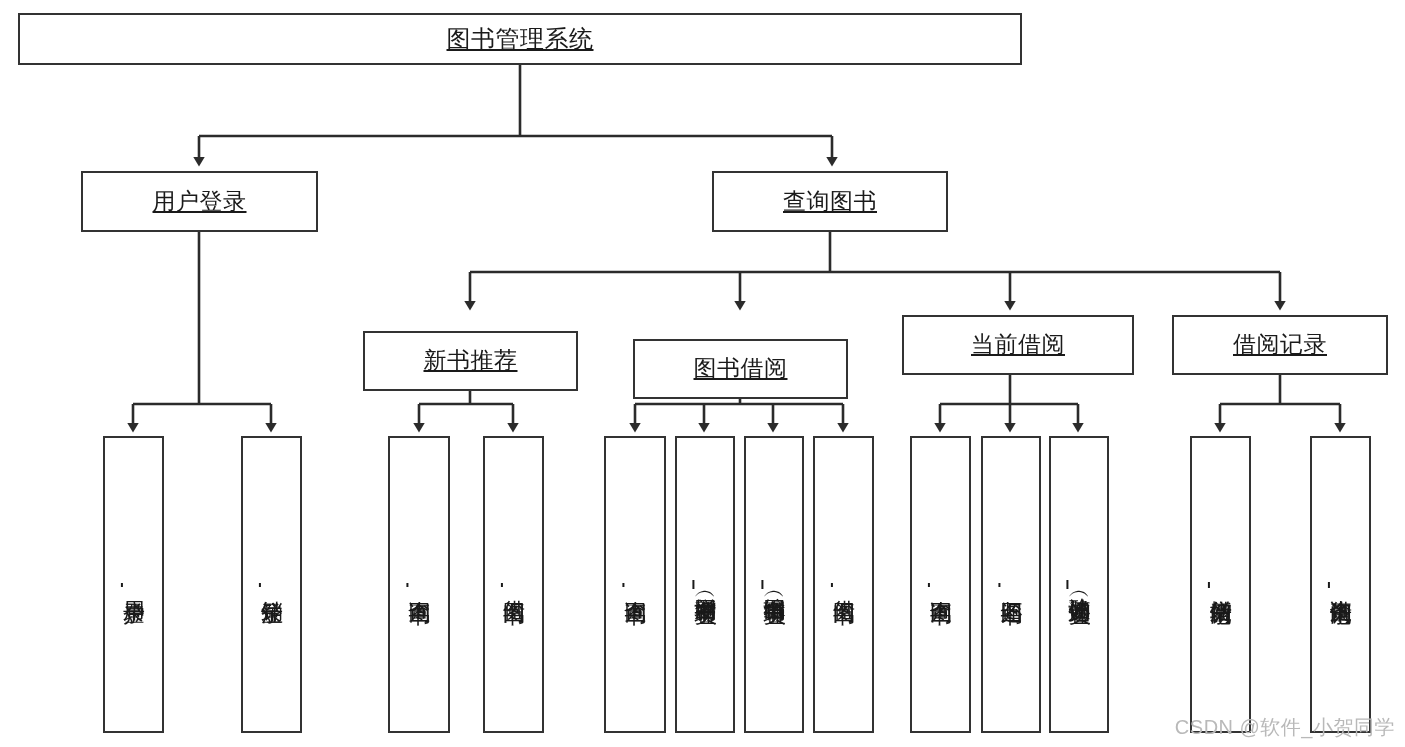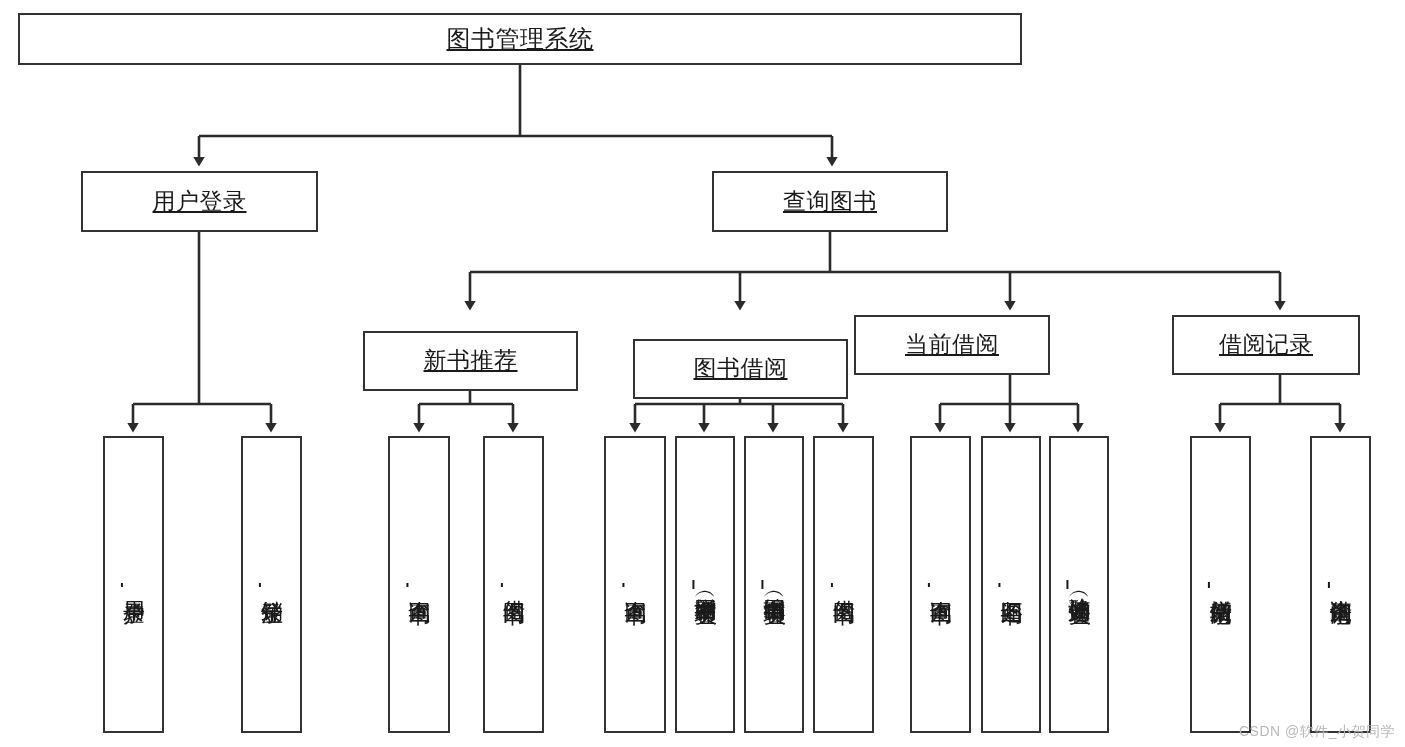--- a/index.html
+++ b/index.html
@@ -55,21 +55,21 @@
     writing-mode:vertical-rl;
     text-orientation:upright;
     display:block;
     white-space:normal;
     max-height:100%;
   }
   .watermark{
     position:absolute;
     right:10px;
     bottom:6px;
-    font-size:14px;
+    font-size:20px;
     color:#b9b9b9;
     letter-spacing:0.5px;
     white-space:nowrap;
     font-family:"Liberation Sans","DejaVu Sans",sans-serif;
   }
 </style>
 </head>
 <body>
 
 <div id="canvas">
@@ -124,22 +124,22 @@
     </g>
   </svg>
 
   <div class="node h root" style="left:18px; top:13px; width:1004px; height:52px;">图书管理系统</div>
 
   <div class="node h" style="left:81px; top:171px; width:237px; height:61px;">用户登录</div>
   <div class="node h" style="left:712px; top:171px; width:236px; height:61px;">查询图书</div>
 
   <div class="node h" style="left:363px; top:331px; width:215px; height:60px;">新书推荐</div>
   <div class="node h" style="left:633px; top:315px; width:215px; height:60px;margin-top:24px;">图书借阅</div>
-  <div class="node h" style="left:854px; top:315px; width:196px; height:60px;">当前借阅</div>
-  <div class="node h" style="left:1172px; top:315px; width:188px; height:60px;">借阅记录</div>
+  <div class="node h" style="left:902px; top:315px; width:232px; height:60px;">当前借阅</div>
+  <div class="node h" style="left:1172px; top:315px; width:216px; height:60px;">借阅记录</div>
 
   <div class="node v" style="left:103px; top:436px; width:61px; height:297px;">
     <span class="vlabel">用户登录</span>
   </div>
   <div class="node v" style="left:241px; top:436px; width:61px; height:297px;">
     <span class="vlabel">注销登录</span>
   </div>
 
   <div class="node v" style="left:388px; top:436px; width:62px; height:297px;">
     <span class="vlabel">查询图书</span>

